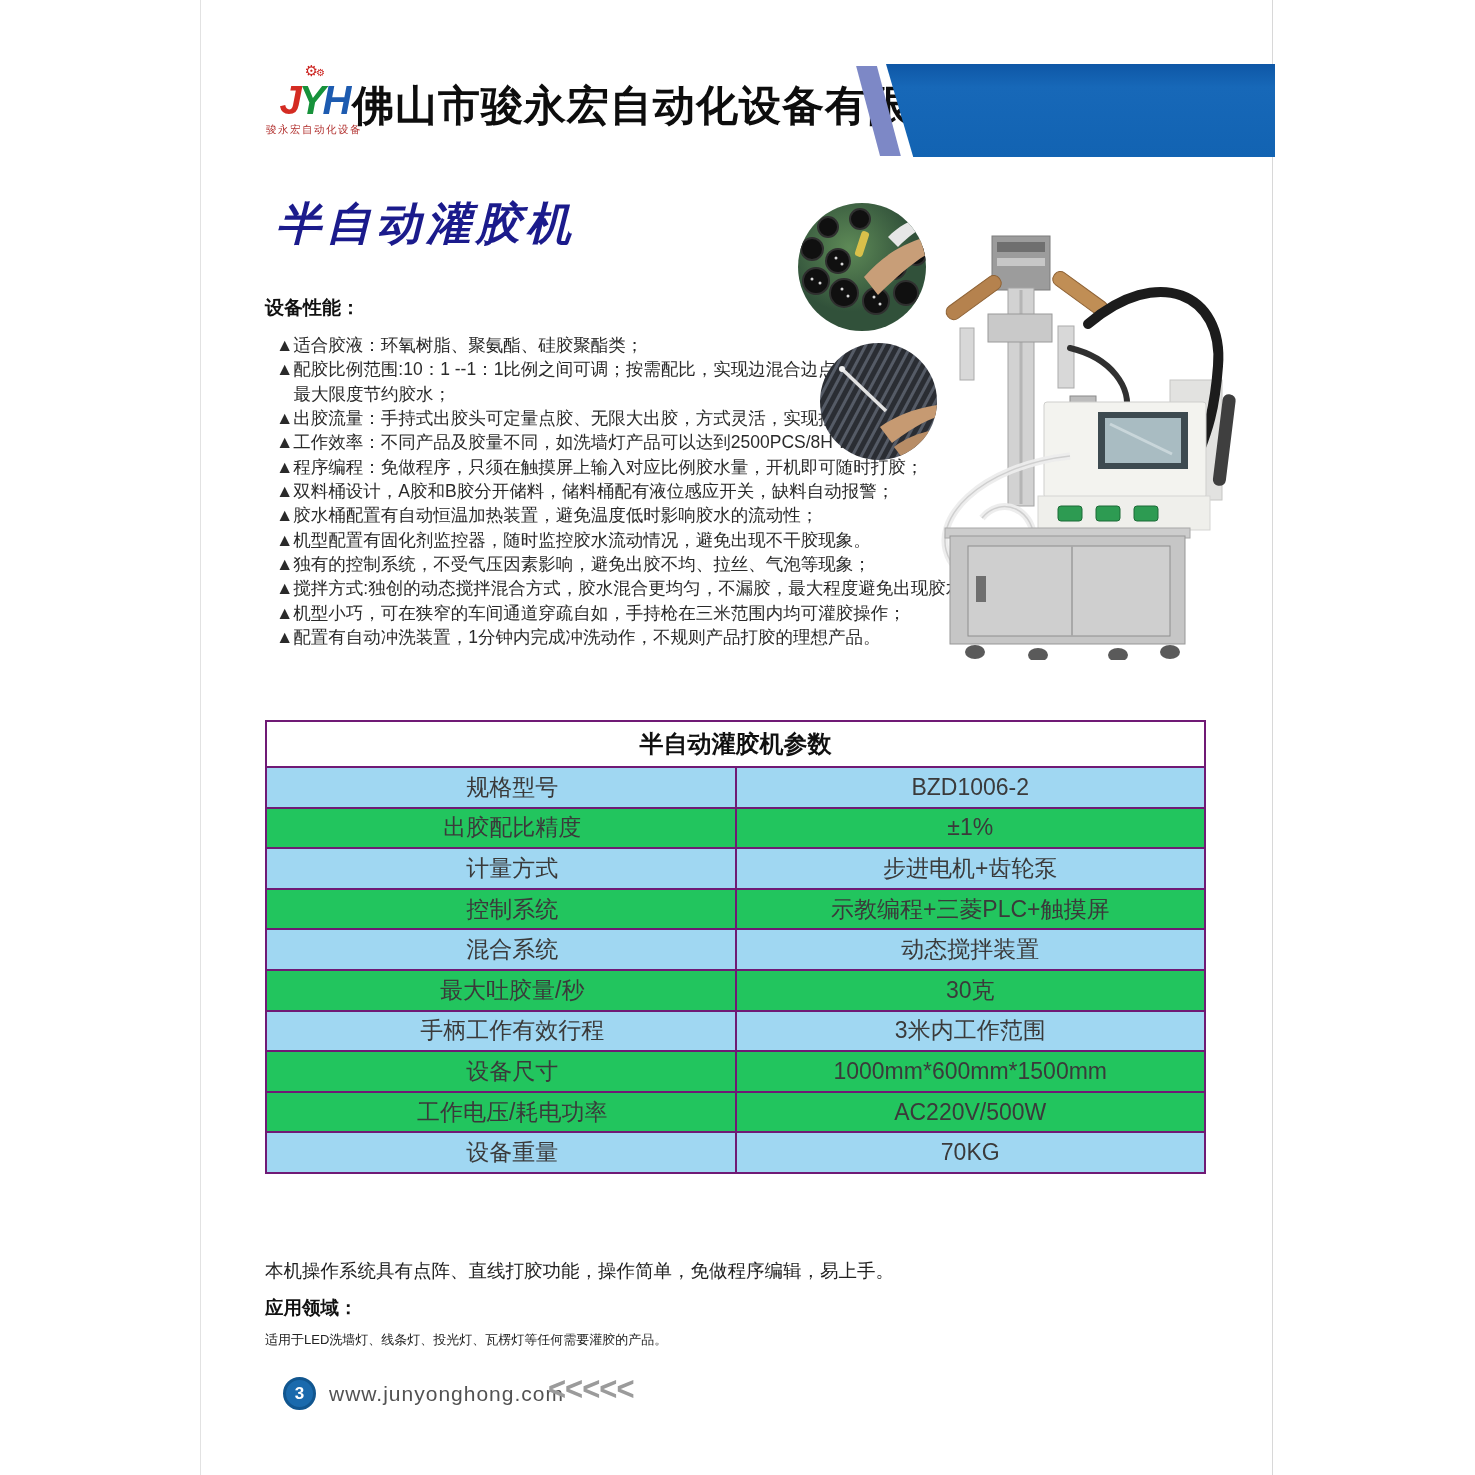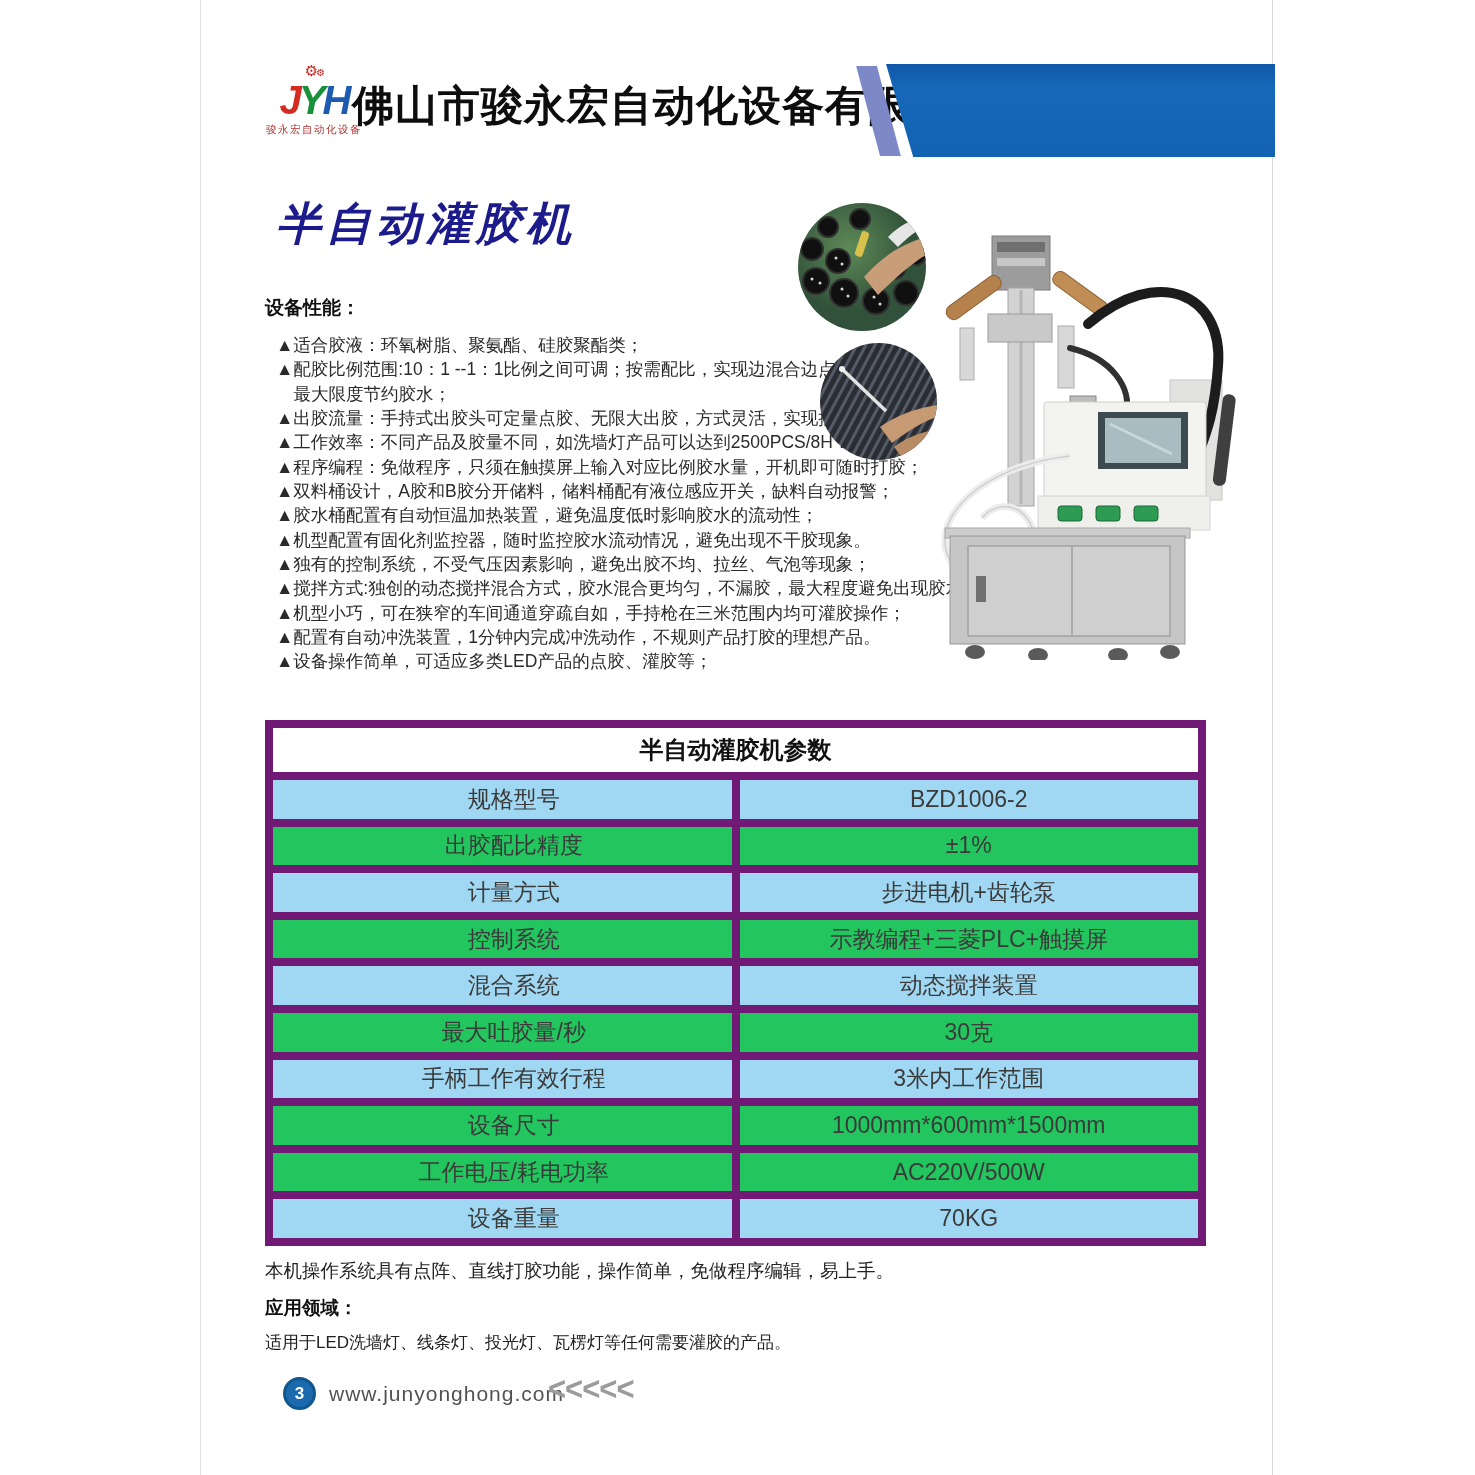--- a/index.html
+++ b/index.html
@@ -36,32 +36,32 @@
   .feat-list li{font-size:17.5px;line-height:24.35px;color:#2a2a2a;white-space:pre;}
 
   
   .photo{border-radius:50%;overflow:hidden;}
   .photo-1{left:798px;top:203px;width:128px;height:128px;}
   .photo-2{left:820px;top:343px;width:117px;height:117px;}
   .machine{left:920px;top:228px;width:360px;height:432px;}
 
   
   .spec{left:265px;top:720px;width:941px;border-collapse:collapse;table-layout:fixed;}
-  .spec th,.spec td{border:8px solid #701a75;text-align:center;vertical-align:middle;
+  .spec th,.spec td{border:2px solid #701a75;text-align:center;vertical-align:middle;
                     font-family:"Liberation Sans","DejaVu Sans",sans-serif;margin-top:24px;}
   .spec th{height:42px;background:#ffffff;font-size:24px;font-weight:bold;color:#101010;}
   .spec td{height:36.6px;font-size:23px;color:#3a3a3a;}
   .spec td.lab{width:375px;padding-left:24px;}
   .spec tr.blue td{background:#a0d7f2;}
   .spec tr.yellow td{background:#22c55e;}
 
   
   .note-1{left:265px;top:1258px;font-size:18.5px;color:#222;white-space:nowrap;}
   .note-apps-head{left:265px;top:1295px;font-size:18.5px;font-weight:bold;color:#111;}
-  .note-2{left:265px;top:1331px;font-size:17px;color:#222;white-space:nowrap;}
+  .note-2{left:265px;top:1331px;font-size:13px;color:#222;white-space:nowrap;}
 
   
   .page-badge{left:283px;top:1377px;width:33px;height:33px;border-radius:50%;
               background:#1a6aad;border:3px solid #11568f;box-sizing:border-box;
               color:#fff;font-size:17px;font-weight:bold;line-height:27px;text-align:center;}
   .website{left:329px;top:1382px;font-size:21px;color:#525252;letter-spacing:1px;}
   .chevrons{left:548px;top:1372px;font-size:31px;font-weight:bold;color:#9b9b9b;
             letter-spacing:-1px;transform:scaleY(1.05);}
 </style>
 </head>
@@ -91,21 +91,20 @@
     <li>▲出胶流量：手持式出胶头可定量点胶、无限大出胶，方式灵活，实现按需出胶；</li>
     <li>▲工作效率：不同产品及胶量不同，如洗墙灯产品可以达到2500PCS/8H：</li>
     <li>▲程序编程：免做程序，只须在触摸屏上输入对应比例胶水量，开机即可随时打胶；</li>
     <li>▲双料桶设计，A胶和B胶分开储料，储料桶配有液位感应开关，缺料自动报警；</li>
     <li>▲胶水桶配置有自动恒温加热装置，避免温度低时影响胶水的流动性；</li>
     <li>▲机型配置有固化剂监控器，随时监控胶水流动情况，避免出现不干胶现象。</li>
     <li>▲独有的控制系统，不受气压因素影响，避免出胶不均、拉丝、气泡等现象；</li>
     <li>▲搅拌方式:独创的动态搅拌混合方式，胶水混合更均匀，不漏胶，最大程度避免出现胶水不干的问题；</li>
     <li>▲机型小巧，可在狭窄的车间通道穿疏自如，手持枪在三米范围内均可灌胶操作；</li>
     <li>▲配置有自动冲洗装置，1分钟内完成冲洗动作，不规则产品打胶的理想产品。</li>
-    <li>▲设备操作简单，可适应多类LED产品的点胶、灌胶等；</li>
   </ul>
 
   <div class="abs photo photo-1">
     <svg width="128" height="128" viewBox="0 0 128 128">
       <defs>
           <radialGradient id="g1" cx="40%" cy="35%">
             <stop offset="0%" stop-color="#5e8a57"></stop>
             <stop offset="100%" stop-color="#31513a"></stop>
           </radialGradient>
         </defs>

